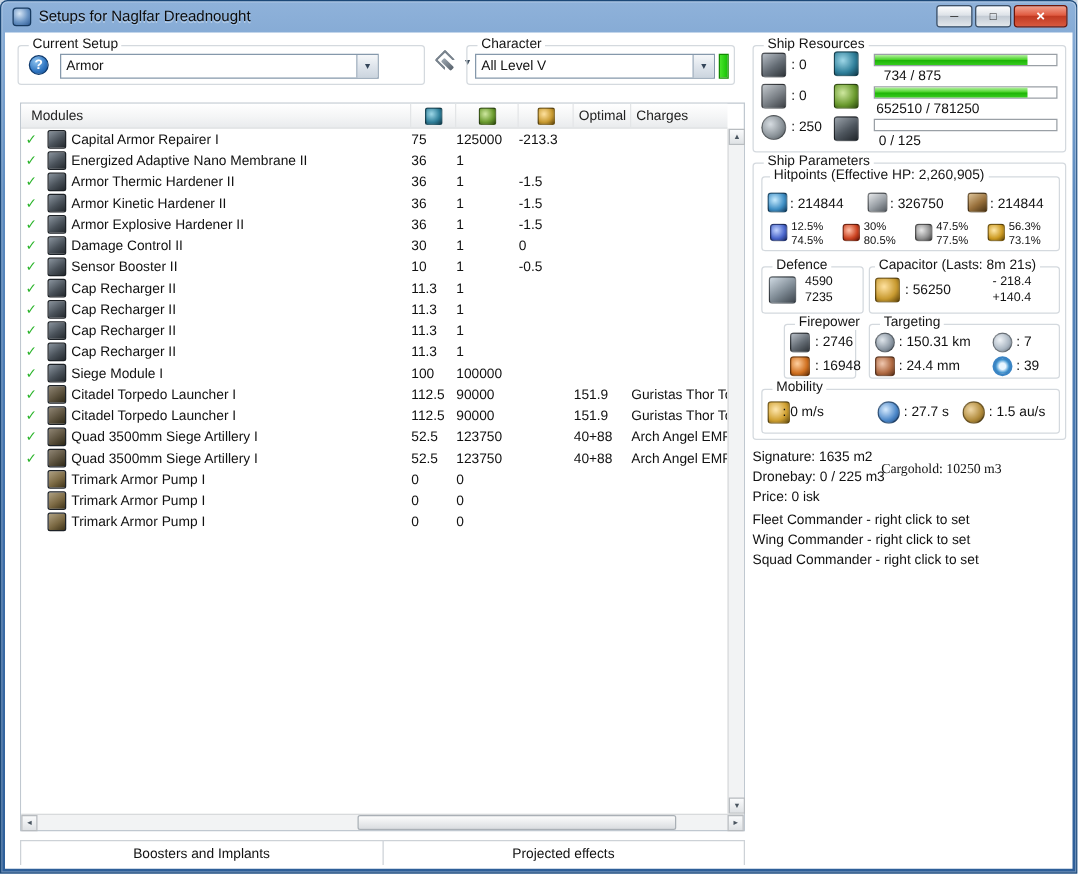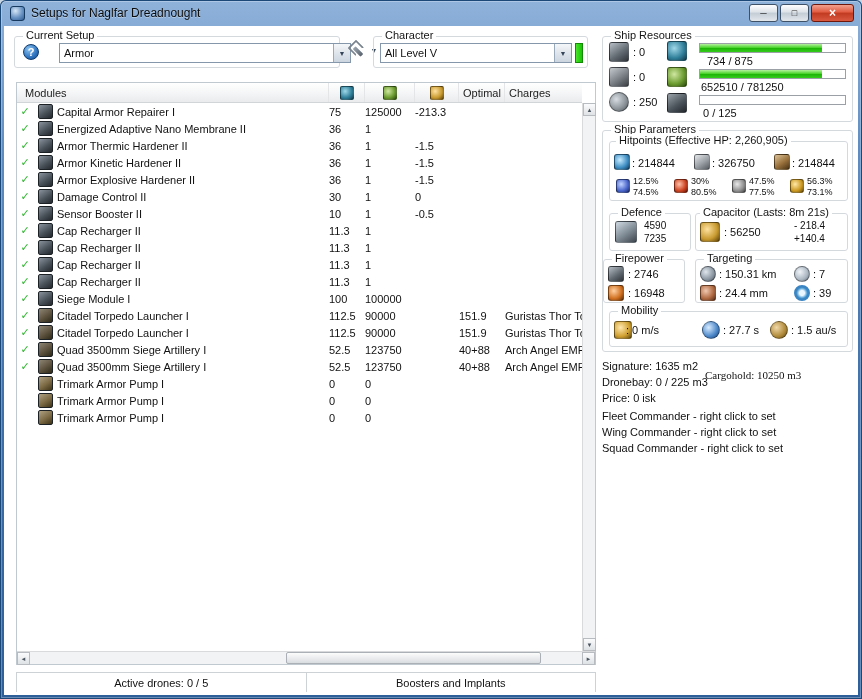--- a/index.html
+++ b/index.html
@@ -117,21 +117,21 @@
       <span class="winbtn">□</span>
       <span class="winbtn close">×</span>
     </span>
   </div>
 
   <div class="client">
 
     <div class="gbox" style="left:10px;top:10px;width:326px;height:32px;">
       <span class="glabel">Current Setup</span>
       <span class="help-icon" style="left:8px;top:7px;">?</span>
-      <div class="combo" style="left:44px;top:6px;width:292px;">
+      <div class="combo" style="left:33px;top:6px;width:255px;">
         <span class="combo-text">Armor</span>
         <span class="combo-btn">
             <span>▼</span>
           </span>
       </div>
     </div>
     <div class="toolsbtn" style="left:342px;top:14px;">
       <span class="tool-glyph"></span>
     </div>
     <div class="tools-arrow" style="left:364px;top:18px;">
@@ -411,24 +411,24 @@
           <div class="hthumb"></div>
         </div>
         <div class="sbtn">
             <span>►</span>
           </div>
       </div>
     </div>
 
     <div class="bottom-tabs">
       <div class="btab">
-          <span>Active drones: 0 / 5</span>
+          <span>Boosters and Implants</span>
         </div>
       <div class="btab">
-          <span>Boosters and Implants</span>
+          <span>Projected effects</span>
         </div>
     </div>
 
     <div class="gbox" style="left:598px;top:10px;width:251px;height:86px;">
       <span class="glabel">Ship Resources</span>
       <span class="pic i20 ic-turret-s" style="left:6px;top:5px;"></span>
       <span class="ptext" style="left:30px;top:9px;">: 0</span>
       <span class="pic i20 ic-launcher-s" style="left:6px;top:30px;"></span>
       <span class="ptext" style="left:30px;top:34px;">: 0</span>
       <span class="pic i20 ic-calib" style="left:6px;top:55px;"></span>
@@ -487,21 +487,21 @@
       </div>
 
       <div class="gbox" style="left:92px;top:82px;width:153px;height:38px;">
         <span class="glabel" style="left:4px;">Capacitor (Lasts: 8m 21s)</span>
         <span class="pic i20 ic-cap" style="left:4px;top:8px;"></span>
         <span class="ptext" style="left:28px;top:12px;">: 56250</span>
         <span class="stext" style="left:98px;top:6px;">- 218.4</span>
         <span class="stext" style="left:98px;top:19px;">+140.4</span>
       </div>
 
-      <div class="gbox" style="left:0;top:128px;width:82px;height:44px;">
+      <div class="gbox" style="left:24px;top:128px;width:58px;height:44px;">
         <span class="glabel">Firepower</span>
         <span class="pic i16 ic-turret-s" style="left:4px;top:6px;"></span>
         <span class="ptext" style="left:24px;top:8px;">: 2746</span>
         <span class="pic i16 ic-volley" style="left:4px;top:25px;"></span>
         <span class="ptext" style="left:24px;top:27px;">: 16948</span>
       </div>
 
       <div class="gbox" style="left:92px;top:128px;width:153px;height:44px;">
         <span class="glabel">Targeting</span>
         <span class="pic i16 ic-range" style="left:4px;top:6px;"></span>

